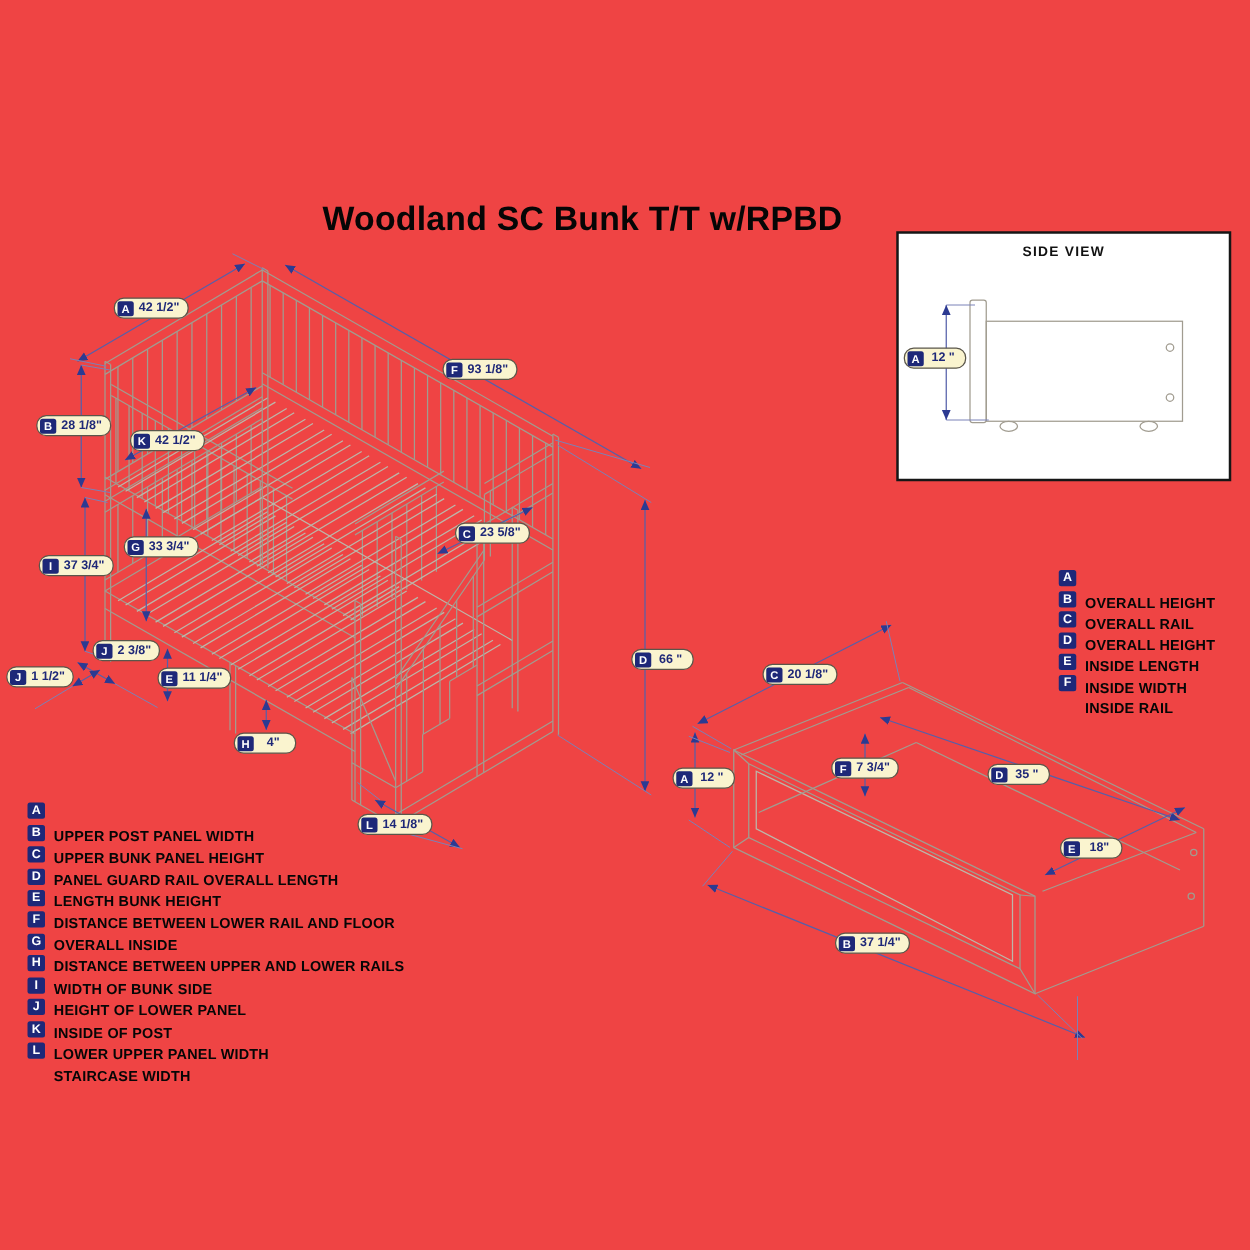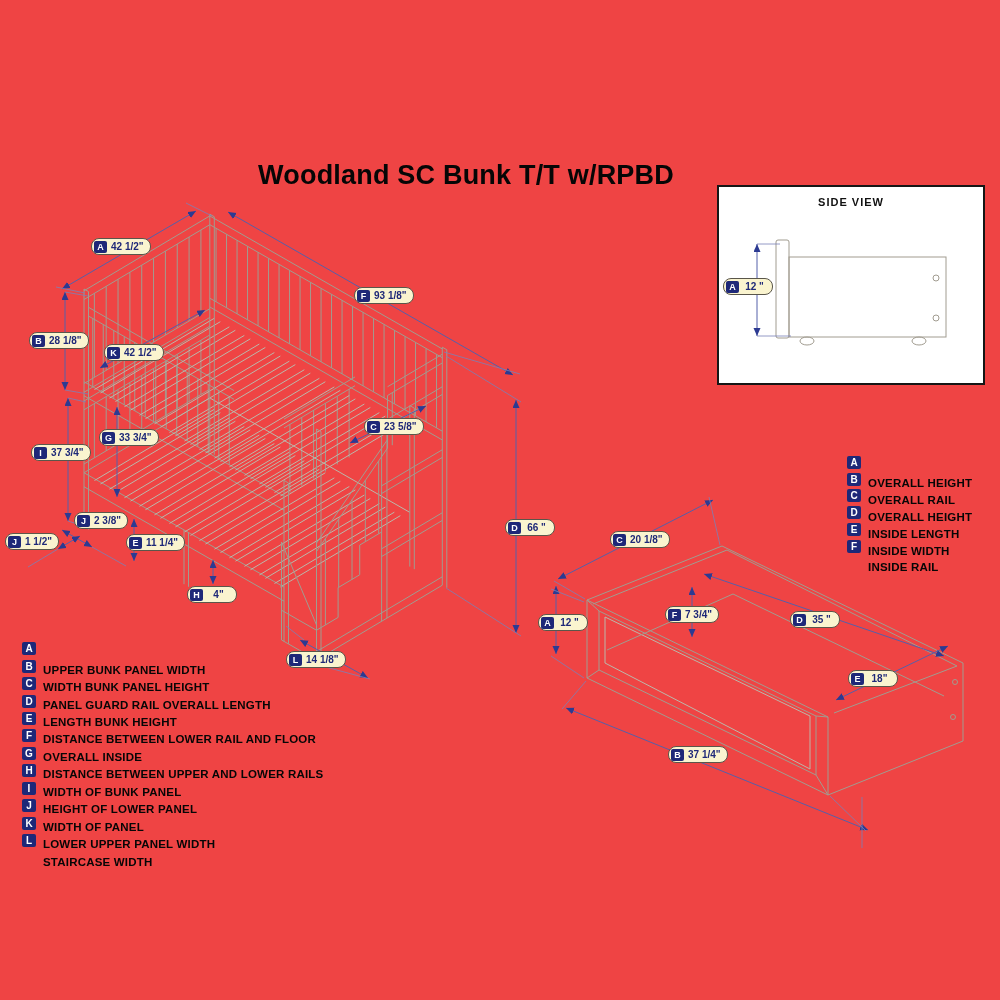--- a/index.html
+++ b/index.html
@@ -381,25 +381,25 @@
       </div>
       <div class="dim-label" style="left: 723px; top: 278px;">
         <span class="dim-letter">A</span>
         <span class="dim-value">12 "</span>
       </div>
     </div>
 
   <div id="legend-bunk" class="legend" style="left:22px;top:640px;">
       <div class="legend-row">
         <span class="legend-letter">A</span>
-        <span class="legend-text">UPPER BUNK PANEL WIDTH</span>
+        <span class="legend-text">UPPER POST PANEL WIDTH</span>
       </div>
       <div class="legend-row">
         <span class="legend-letter">B</span>
-        <span class="legend-text">WIDTH BUNK PANEL HEIGHT</span>
+        <span class="legend-text">UPPER BUNK PANEL HEIGHT</span>
       </div>
       <div class="legend-row">
         <span class="legend-letter">C</span>
         <span class="legend-text">PANEL GUARD RAIL OVERALL LENGTH</span>
       </div>
       <div class="legend-row">
         <span class="legend-letter">D</span>
         <span class="legend-text">LENGTH BUNK HEIGHT</span>
       </div>
       <div class="legend-row">
@@ -409,29 +409,29 @@
       <div class="legend-row">
         <span class="legend-letter">F</span>
         <span class="legend-text">OVERALL INSIDE</span>
       </div>
       <div class="legend-row">
         <span class="legend-letter">G</span>
         <span class="legend-text">DISTANCE BETWEEN UPPER AND LOWER RAILS</span>
       </div>
       <div class="legend-row">
         <span class="legend-letter">H</span>
-        <span class="legend-text">WIDTH OF BUNK PANEL</span>
+        <span class="legend-text">WIDTH OF BUNK SIDE</span>
       </div>
       <div class="legend-row">
         <span class="legend-letter">I</span>
         <span class="legend-text">HEIGHT OF LOWER PANEL</span>
       </div>
       <div class="legend-row">
         <span class="legend-letter">J</span>
-        <span class="legend-text">WIDTH OF PANEL</span>
+        <span class="legend-text">INSIDE OF POST</span>
       </div>
       <div class="legend-row">
         <span class="legend-letter">K</span>
         <span class="legend-text">LOWER UPPER PANEL WIDTH</span>
       </div>
       <div class="legend-row">
         <span class="legend-letter">L</span>
         <span class="legend-text">STAIRCASE WIDTH</span>
       </div>
     </div>

